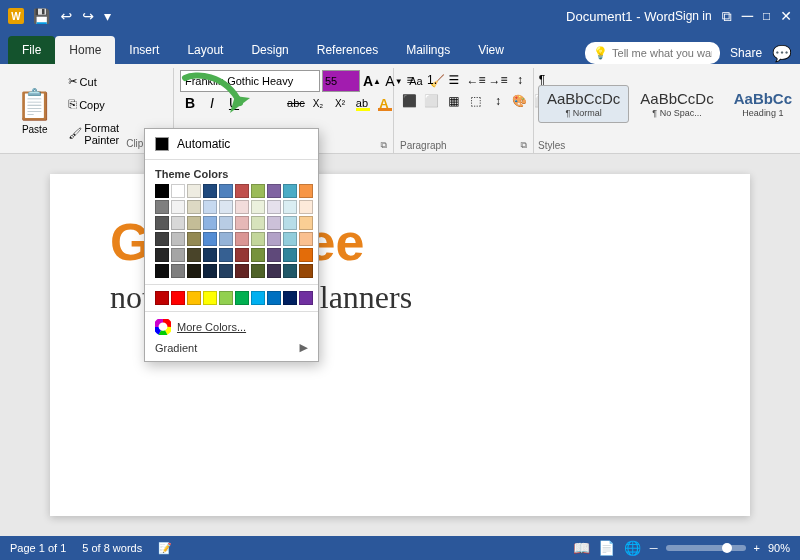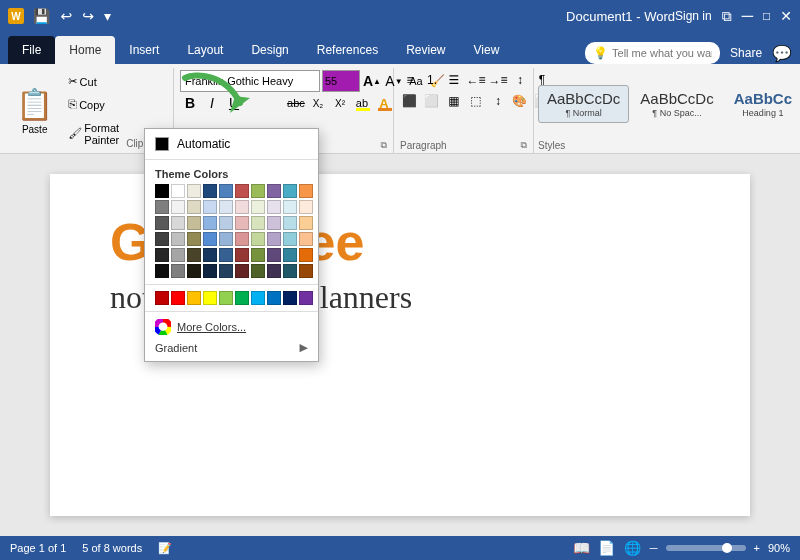--- a/index.html
+++ b/index.html
@@ -305,27 +305,27 @@
   <div style="display:flex;align-items:center;gap:10px;">
     <span style="font-size:12px;cursor:pointer;">Sign in</span>
     <span style="font-size:14px;cursor:pointer;">⧉</span>
     <span style="font-size:16px;cursor:pointer;">─</span>
     <span style="font-size:12px;cursor:pointer;">□</span>
     <span style="font-size:14px;cursor:pointer;">✕</span>
   </div>
 </div>
 
 <div id="ribbon-tabs">
-  <div class="ribbon-tab active" style="background:#0f172a;color:white;border:none;">File</div>
+  <div class="ribbon-tab active" style="background:#14532d;color:white;border:none;">File</div>
   <div class="ribbon-tab active" style="background:#f3f3f3;color:#333;">Home</div>
   <div class="ribbon-tab">Insert</div>
   <div class="ribbon-tab">Layout</div>
   <div class="ribbon-tab">Design</div>
   <div class="ribbon-tab">References</div>
-  <div class="ribbon-tab">Review</div>
+  <div class="ribbon-tab">Mailings</div>
   <div class="ribbon-tab">View</div>
   <div style="flex:1;"></div>
   <div style="display:flex;align-items:center;padding:0 8px;gap:10px;">
     <div class="tell-me">
       <span style="font-size:12px;">💡</span>
       <input type="text" placeholder="Tell me what you want to do" style="">
     </div>
     <span style="color:white;font-size:12px;cursor:pointer;">Share</span>
     <span style="color:white;font-size:16px;cursor:pointer;">💬</span>
   </div>

